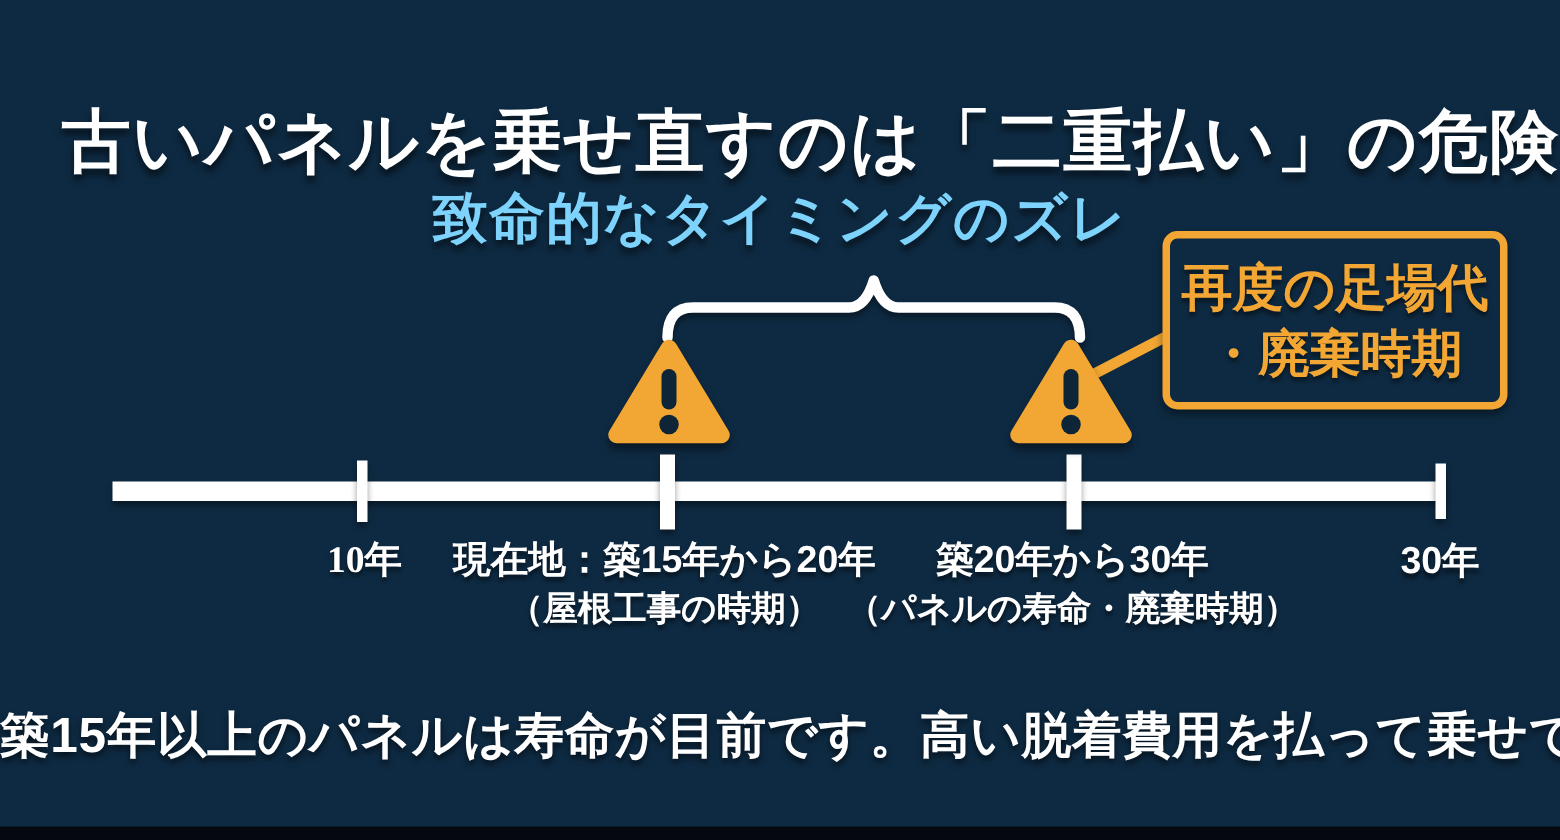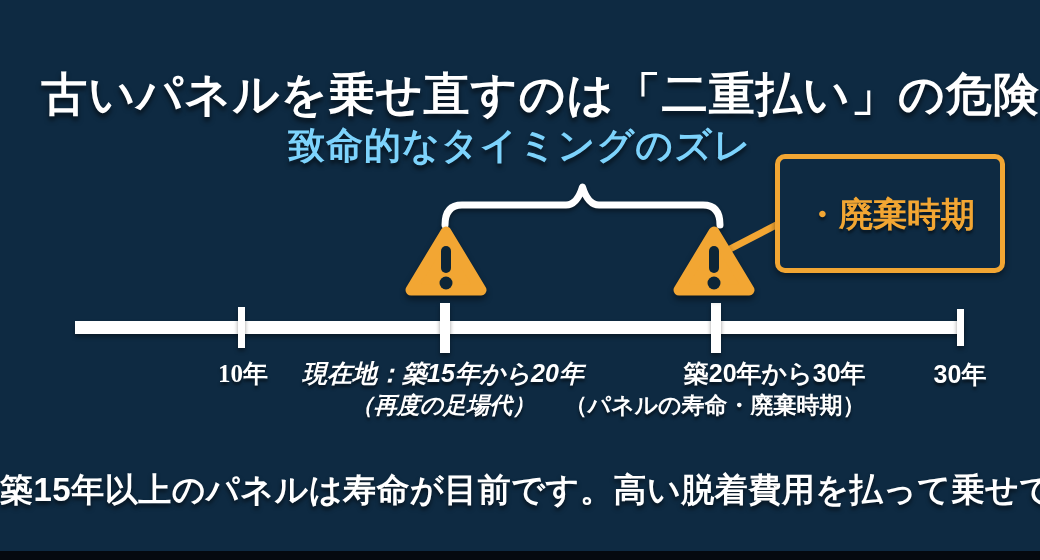--- a/index.html
+++ b/index.html
@@ -54,22 +54,22 @@
   .tick.t3{left:711px;top:303px;width:10px;height:50px;}
   .tick.t4{left:957px;top:309px;width:7px;height:37px;}
   .tl-label{
     position:absolute;transform:translateX(-50%);
     text-align:center;color:#ffffff;white-space:nowrap;
     text-shadow:0 3px 3px rgba(0,0,0,0.55);
   }
   .tl-label .main{font-size:25px;line-height:28px;}
   .tl-label .sub{font-size:23px;line-height:26px;margin-top:5px;}
   .lab1{left:243px;top:360px;font-family:Liberation Serif, serif;}
-  .lab2{left:443px;top:359px;font-style:italic;}
-  .lab3{left:715px;top:359px;text-align:right;}
+  .lab2{left:443px;top:359px;}
+  .lab3{left:715px;top:359px;}
   .lab4{left:960px;top:360px;}
   .footer{
     position:absolute;top:471px;left:0;width:100%;
     text-align:right;color:#ffffff;
     font-size:33px;line-height:38px;letter-spacing:0.5px;
     text-shadow:0 3px 4px rgba(0,0,0,0.6);
   }
   .footer div{white-space:nowrap;}
   .bottom-strip{
     position:absolute;left:0;bottom:0;width:100%;height:9px;
@@ -99,36 +99,37 @@
     <circle cx="42" cy="60" r="6.5" fill="#0d2536"></circle>
   </svg>
 
   <svg class="warning right" width="84" height="76" viewBox="0 0 84 76">
     <polygon points="42,9 77,67 7,67" fill="#f2a633" stroke="#f2a633" stroke-width="11" stroke-linejoin="round"></polygon>
     <rect x="37" y="23" width="10" height="27" rx="5" fill="#0d2536"></rect>
     <circle cx="42" cy="60" r="6.5" fill="#0d2536"></circle>
   </svg>
 
   <div class="callout">
+    <span>再度の足場代</span>
     <span>・廃棄時期</span>
   </div>
 
   <div class="tl-bar"></div>
   <div class="tick t1"></div>
   <div class="tick t2"></div>
   <div class="tick t3"></div>
   <div class="tick t4"></div>
 
   <div class="tl-label lab1">
     <div class="main">10年</div>
   </div>
 
   <div class="tl-label lab2">
     <div class="main">現在地：築15年から20年</div>
-    <div class="sub">（再度の足場代）</div>
+    <div class="sub">（屋根工事の時期）</div>
   </div>
 
   <div class="tl-label lab3">
     <div class="main">築20年から30年</div>
     <div class="sub">（パネルの寿命・廃棄時期）</div>
   </div>
 
   <div class="tl-label lab4">
     <div class="main">30年</div>
   </div>

